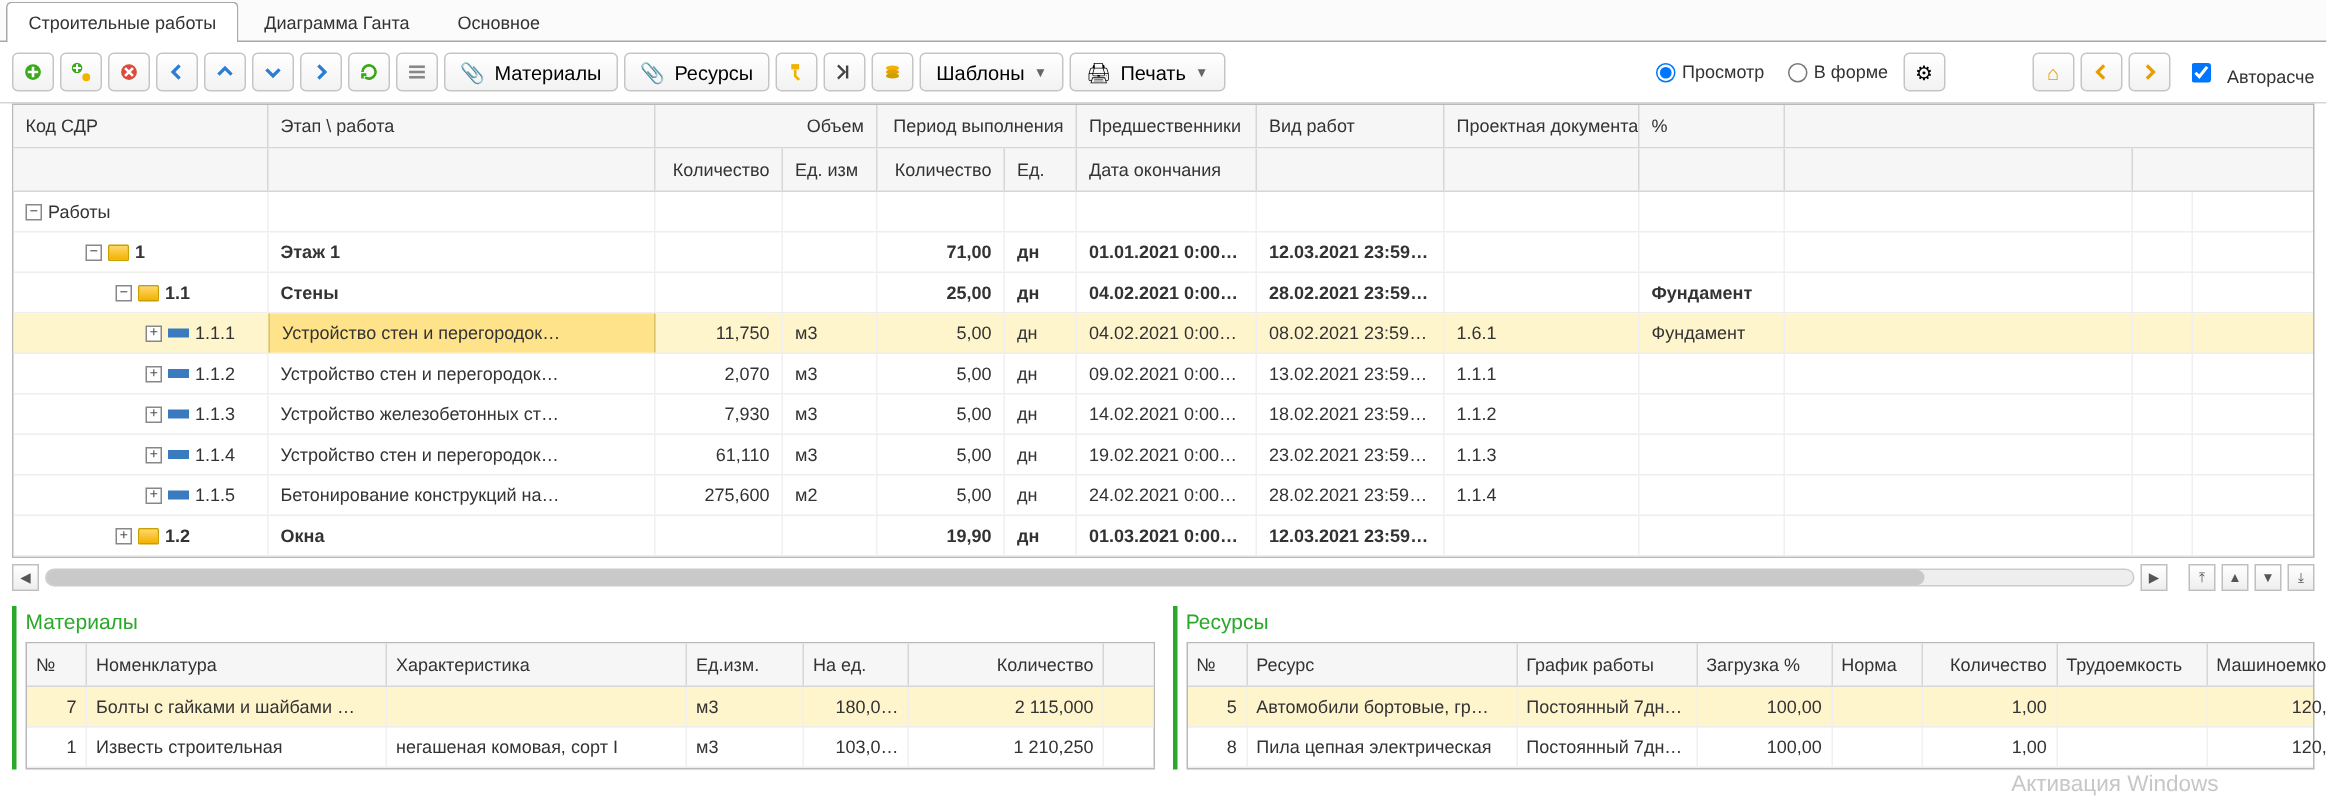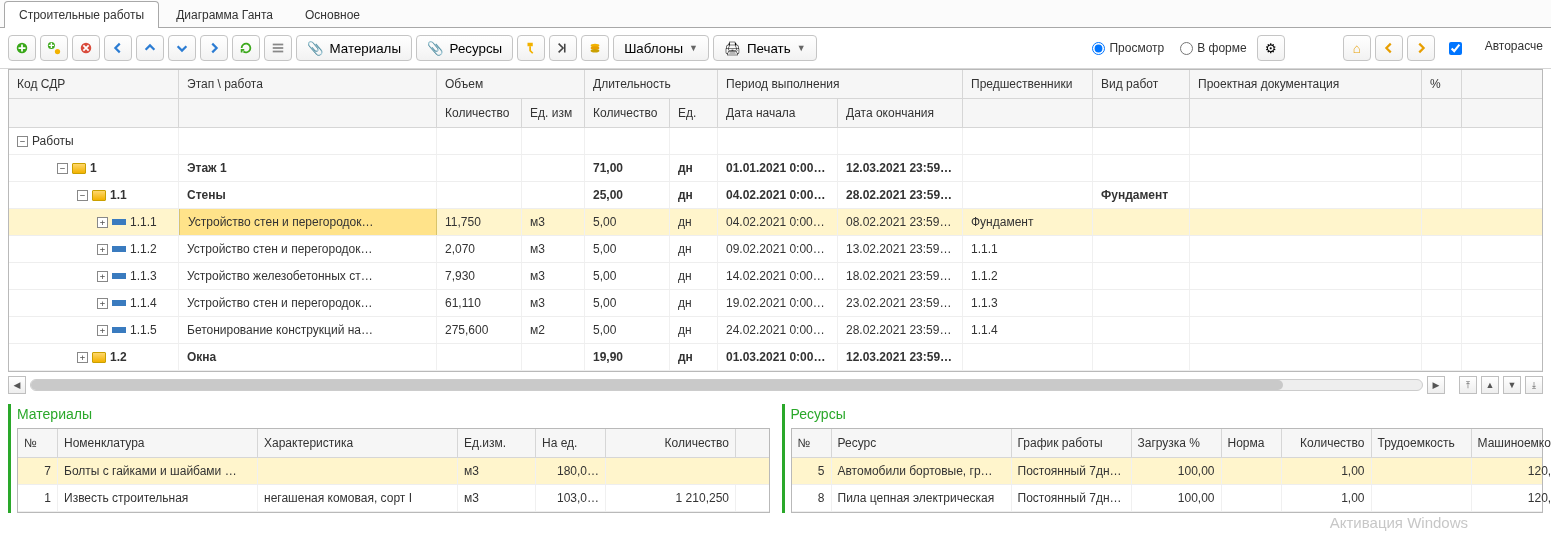--- a/index.html
+++ b/index.html
@@ -24,34 +24,34 @@
 .tab{padding:6px 14px;border:1px solid transparent;border-bottom:none;cursor:pointer;border-radius:4px 4px 0 0;margin-right:2px;position:relative;top:1px}
 .tab.active{background:var(--tab-active);border-color:var(--tab-border)}
 
 .toolbar{display:flex;align-items:center;gap:4px;padding:7px 8px;border-bottom:1px solid var(--border-light)}
 .toolbar .spacer{flex:1}
 .tbtn{width:28px;height:26px;border:1px solid #c5c5c5;border-radius:4px;background:linear-gradient(#fff,#f2f2f2);display:flex;align-items:center;justify-content:center;cursor:pointer}
 .tbtn-wide{display:flex;align-items:center;height:26px;padding:0 10px;border:1px solid #c5c5c5;border-radius:4px;background:linear-gradient(#fff,#f2f2f2);cursor:pointer;gap:6px}
 .tbtn-wide .chev{font-size:9px;color:#666}
 .radio{display:flex;align-items:flex-end;gap:4px;margin:0 6px;cursor:pointer}
 .radio input{margin:0}
-.checkbox{display:flex;align-items:flex-start;gap:20px;margin-left:6px;cursor:pointer}
+.checkbox{display:flex;align-items:flex-end;gap:8px;margin-left:6px;cursor:pointer}
 
 svg{width:14px;height:14px}
 
 .grid-wrap{border:1px solid var(--border);margin:0 8px}
 .grid-head{display:grid;grid-template-columns:170px 258px 85px 63px 85px 48px 120px 125px 130px 97px 232px 40px;background:var(--header-bg);border-bottom:1px solid var(--border-light)}
 .grid-head2{display:grid;grid-template-columns:170px 258px 85px 63px 85px 48px 120px 125px 130px 97px 232px 40px;background:var(--header-bg);border-bottom:1px solid var(--border-light)}
 .gh{padding:7px 8px;border-right:1px solid var(--border-light);text-align:left;white-space:nowrap;overflow:hidden}
-.gh.center{text-align:left}
+.gh.center{text-align:right}
 .gh.span2{grid-column:span 2}
 .grid-body{max-height:250px;overflow-y:auto}
 .grow{display:grid;grid-template-columns:170px 258px 85px 63px 85px 48px 120px 125px 130px 97px 232px 40px;border-bottom:1px solid #eee}
 .gc{padding:6px 8px;border-right:1px solid #f0f0f0;white-space:nowrap;overflow:hidden;text-overflow:ellipsis}
-.gc.r{text-align:left}
+.gc.r{text-align:right}
 .grow.bold .gc{font-weight:bold}
 .grow.sel{background:var(--yellow-row)}
 .grow.sel .name-cell{background:var(--yellow-cell);border-right:1px solid #d9c46a;border-left:1px solid #d9c46a}
 .tree{display:flex;align-items:center;gap:4px}
 .tree .pad{display:inline-block}
 .exp{width:11px;height:11px;border:1px solid #888;display:inline-flex;align-items:center;justify-content:center;font:9px/1 monospace;color:#555;background:#fff;flex:0 0 11px}
 .folder{width:14px;height:11px;background:linear-gradient(#ffd76b,#f2b200);border:1px solid #caa000;border-radius:1px;display:inline-block;flex:0 0 14px}
 .bar{width:14px;height:6px;background:#3a7bbf;display:inline-block;flex:0 0 14px}
 
 .hscroll{display:flex;align-items:center;gap:4px;padding:4px 8px}
@@ -64,21 +64,21 @@
 .panel h3{margin:2px 0 6px;color:#2aa82a;font:14px var(--font);font-weight:normal}
 .subgrid{border:1px solid var(--border)}
 .sub-head{display:grid;background:var(--header-bg);border-bottom:1px solid var(--border-light)}
 .sub-row{display:grid;border-bottom:1px solid #eee}
 .m-cols{grid-template-columns:40px 200px 200px 78px 70px 130px}
 .r-cols{grid-template-columns:40px 180px 120px 90px 60px 90px 100px 100px}
 .sh{padding:7px 6px;border-right:1px solid var(--border-light);white-space:nowrap;overflow:hidden}
 .sc{padding:6px 6px;border-right:1px solid #f0f0f0;white-space:nowrap;overflow:hidden;text-overflow:ellipsis}
 .sc.r{text-align:right}
 .sub-row.sel{background:var(--yellow-row)}
-.watermark{position:fixed;right:83px;bottom:4px;color:#c7c7c7;font:15px Segoe UI,sans-serif;pointer-events:none}
+.watermark{position:fixed;right:72px;bottom:4px;color:#c7c7c7;font:15px Segoe UI,sans-serif;pointer-events:none}
 </style>
 </head>
 <body>
 
 <div class="tabs">
   <div class="tab active">Строительные работы</div>
   <div class="tab">Диаграмма Ганта</div>
   <div class="tab">Основное</div>
 </div>
 
@@ -200,35 +200,33 @@
       <input type="checkbox" checked="" style="">
       <span>Авторасче</span>
     </label>
 </div>
 
 <div class="grid-wrap">
   <div class="grid-head">
     <div class="gh" style="grid-row:span 2">Код СДР</div>
     <div class="gh">Этап \ работа</div>
     <div class="gh center span2">Объем</div>
-    <div class="gh center span2">Длительность</div>
     <div class="gh center span2">Период выполнения</div>
     <div class="gh">Предшественники</div>
     <div class="gh">Вид работ</div>
     <div class="gh">Проектная документация</div>
     <div class="gh">%</div>
   </div>
   <div class="grid-head2">
     <div class="gh"></div>
       <div class="gh"></div>
     <div class="gh center">Количество</div>
     <div class="gh">Ед. изм</div>
     <div class="gh center">Количество</div>
     <div class="gh">Ед.</div>
-    <div class="gh">Дата начала</div>
     <div class="gh">Дата окончания</div>
     <div class="gh"></div>
       <div class="gh"></div>
       <div class="gh"></div>
       <div class="gh"></div>
   </div>
   <div class="grid-body" id="grid-body">
       <div class="grow">
    <div class="gc">
           <span class="tree">
@@ -299,20 +297,21 @@
             <span>1.1.1</span>
           </span>
         </div>
     <div class="gc name-cell">Устройство стен и перегородок…</div>
     <div class="gc r">11,750</div>
     <div class="gc">м3</div>
     <div class="gc r">5,00</div>
     <div class="gc">дн</div>
     <div class="gc">04.02.2021 0:00…</div>
     <div class="gc">08.02.2021 23:59…</div>
+    <div class="gc">1.6.1</div>
     <div class="gc">Фундамент</div>
     <div class="gc"></div>
         <div class="gc"></div>
   </div>
       <div class="grow  ">
     <div class="gc">
           <span class="tree">
             <span class="pad" style="width:76px"></span>
             <span class="exp">+</span>
             <span class="bar"></span>
@@ -443,20 +442,21 @@
         <div class="sh">На ед.</div>
         <div class="sh" style="text-align:right">Количество</div>
       </div>
       <div id="mat-body">
           <div class="sub-row m-cols sel">
     <div class="sc r">7</div>
     <div class="sc">Болты с гайками и шайбами …</div>
     <div class="sc"></div>
     <div class="sc">м3</div>
     <div class="sc r">180,0…</div>
+    <div class="sc r">2 115,000</div>
   </div>
           <div class="sub-row m-cols ">
     <div class="sc r">1</div>
     <div class="sc">Известь строительная</div>
     <div class="sc">негашеная комовая, сорт I</div>
     <div class="sc">м3</div>
     <div class="sc r">103,0…</div>
     <div class="sc r">1 210,250</div>
   </div>
         </div>

